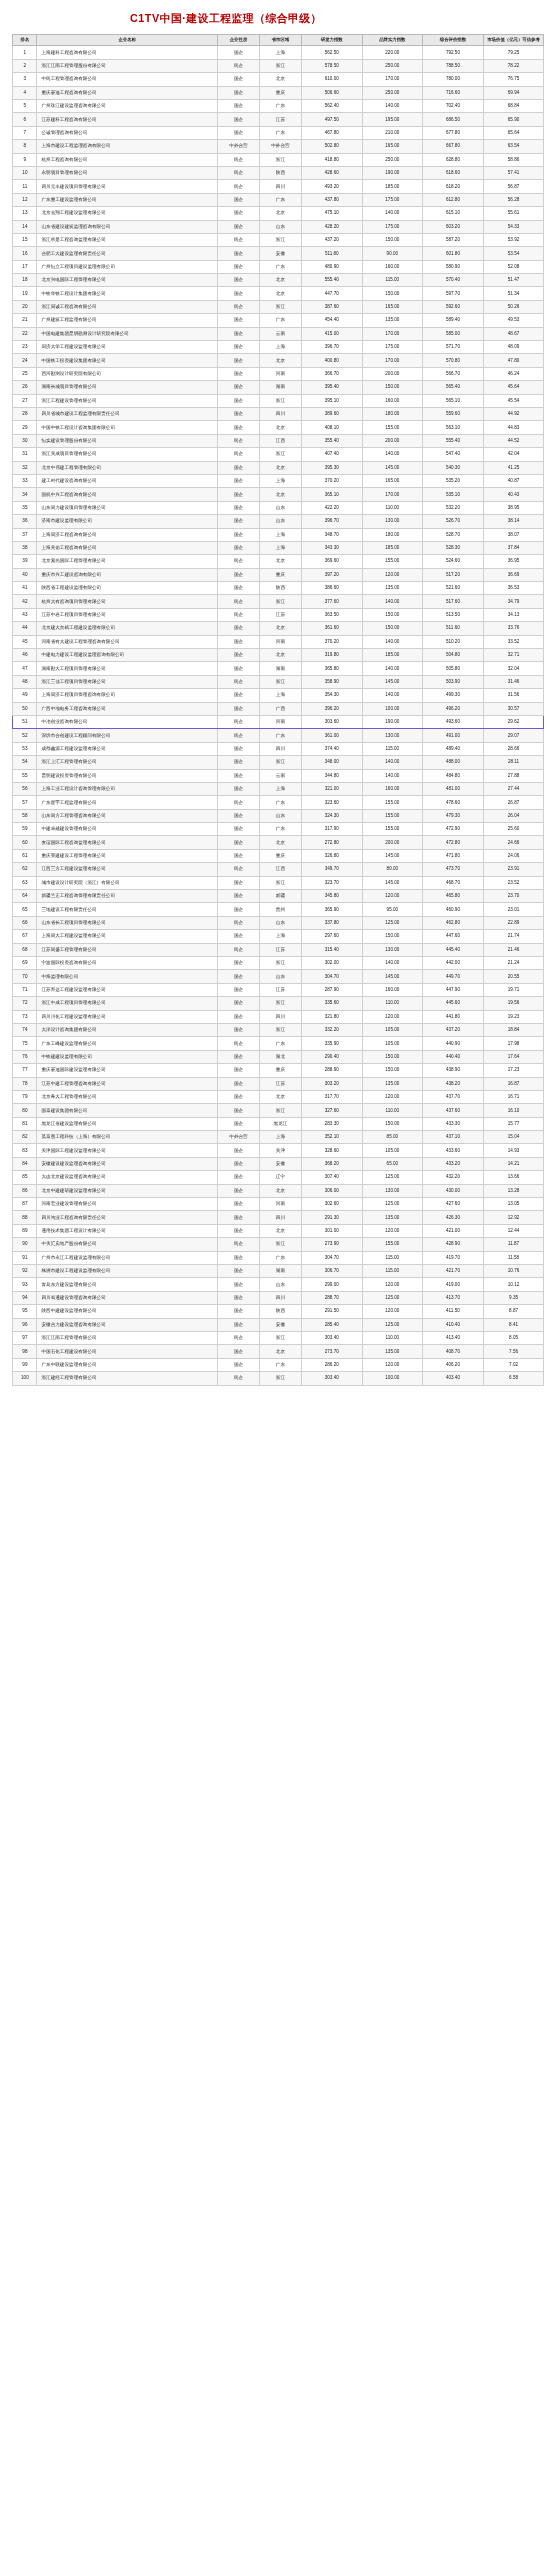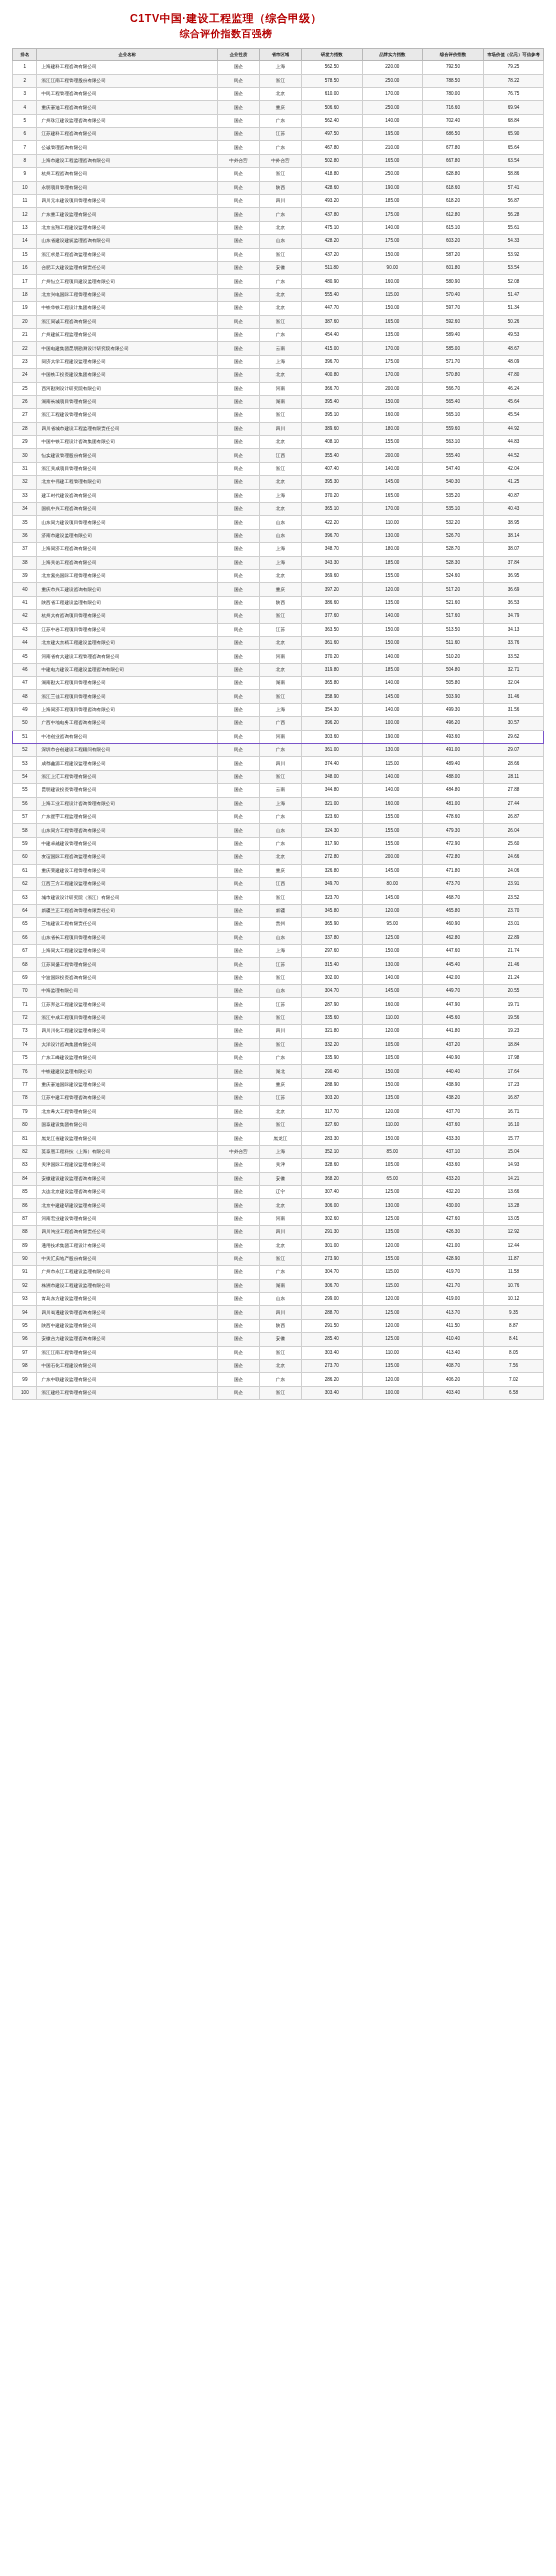--- a/index.html
+++ b/index.html
@@ -87,21 +87,20 @@
     border-right: 1px solid #7a55c9;
   }
 </style>
 </head>
 <body>
 
 <div class="page">
 
   <div class="title-block">
     <div class="title-main">C1TV中国·建设工程监理（综合甲级）</div>
-    <div class="title-sub">综合评价指数百强榜</div>
   </div>
 
   <table class="rank">
     <colgroup>
       <col class="c-rank">
       <col class="c-name">
       <col class="c-type">
       <col class="c-prov">
       <col class="c-power">
       <col class="c-quality">

